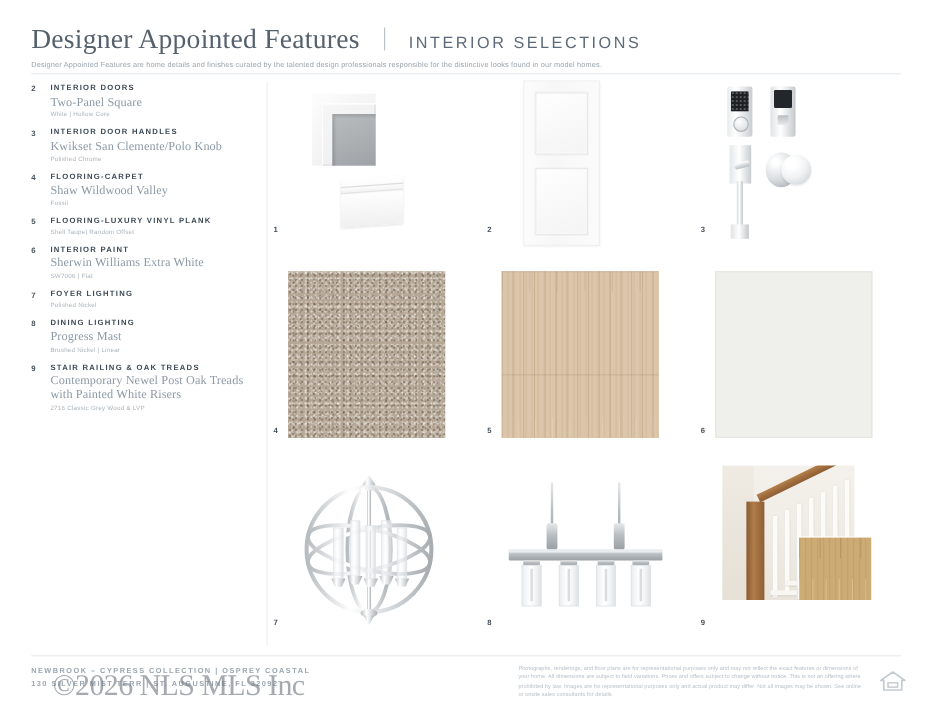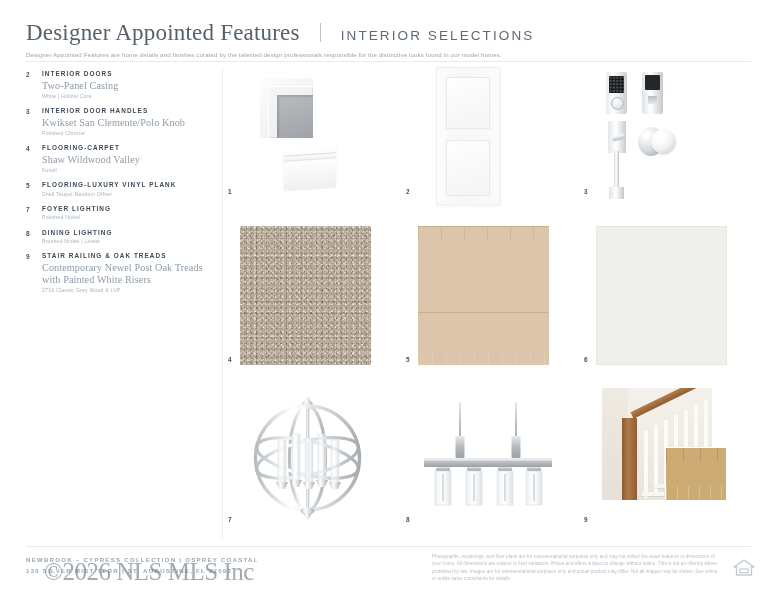--- a/index.html
+++ b/index.html
@@ -454,21 +454,21 @@
   </div>
   <div class="header-rule"></div>
 
   <div class="spec-list">
 
 
     <div class="spec-item">
       <div class="spec-num">2</div>
       <div class="spec-body">
         <div class="spec-cat">INTERIOR DOORS</div>
-        <div class="spec-name">Two-Panel Casing</div>
+        <div class="spec-name">Two-Panel Square</div>
         <div class="spec-detail">White  |  Hollow Core</div>
       </div>
     </div>
 
     <div class="spec-item">
       <div class="spec-num">3</div>
       <div class="spec-body">
         <div class="spec-cat">INTERIOR DOOR HANDLES</div>
         <div class="spec-name">Kwikset San Clemente/Polo Knob</div>
         <div class="spec-detail">Polished Chrome</div>
@@ -485,33 +485,42 @@
     </div>
 
     <div class="spec-item">
       <div class="spec-num">5</div>
       <div class="spec-body">
         <div class="spec-cat">FLOORING-LUXURY VINYL PLANK</div>
         <div class="spec-detail">Shell Taupe|  Random Offset</div>
       </div>
     </div>
 
+    <div class="spec-item">
+      <div class="spec-num">6</div>
+      <div class="spec-body">
+        <div class="spec-cat">INTERIOR PAINT</div>
+        <div class="spec-name">Sherwin Williams Extra White</div>
+        <div class="spec-detail">SW7006  |  Flat</div>
+      </div>
+    </div>
 
     <div class="spec-item">
       <div class="spec-num">7</div>
       <div class="spec-body">
         <div class="spec-cat">FOYER LIGHTING</div>
         <div class="spec-detail">Polished  Nickel</div>
       </div>
     </div>
 
     <div class="spec-item">
       <div class="spec-num">8</div>
       <div class="spec-body">
         <div class="spec-cat">DINING LIGHTING</div>
+        <div class="spec-name">Progress Mast</div>
         <div class="spec-detail">Brushed Nickel  |  Linear</div>
       </div>
     </div>
 
     <div class="spec-item">
       <div class="spec-num">9</div>
       <div class="spec-body">
         <div class="spec-cat">STAIR RAILING &amp; OAK TREADS</div>
         <div class="spec-name">Contemporary Newel Post Oak Treads with Painted White Risers</div>
         <div class="spec-detail">2716  Classic Grey Wood &amp; LVP</div>

